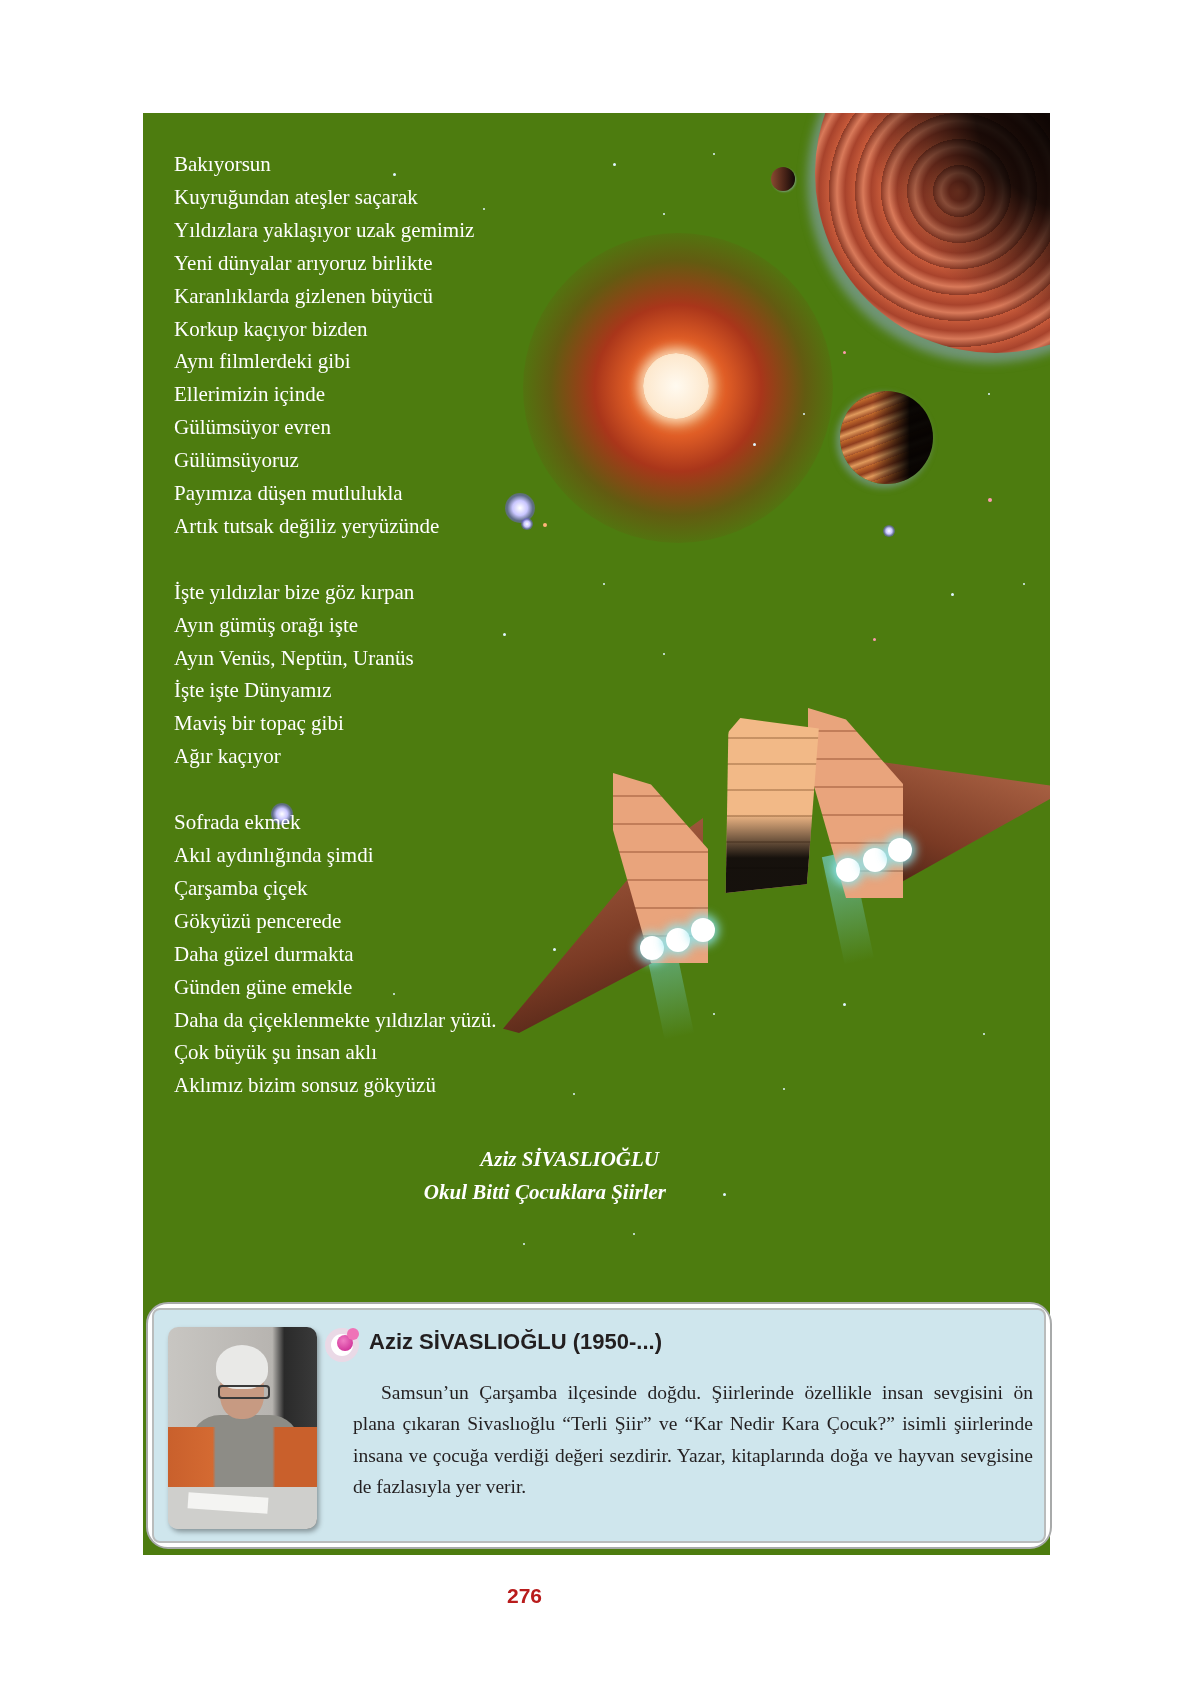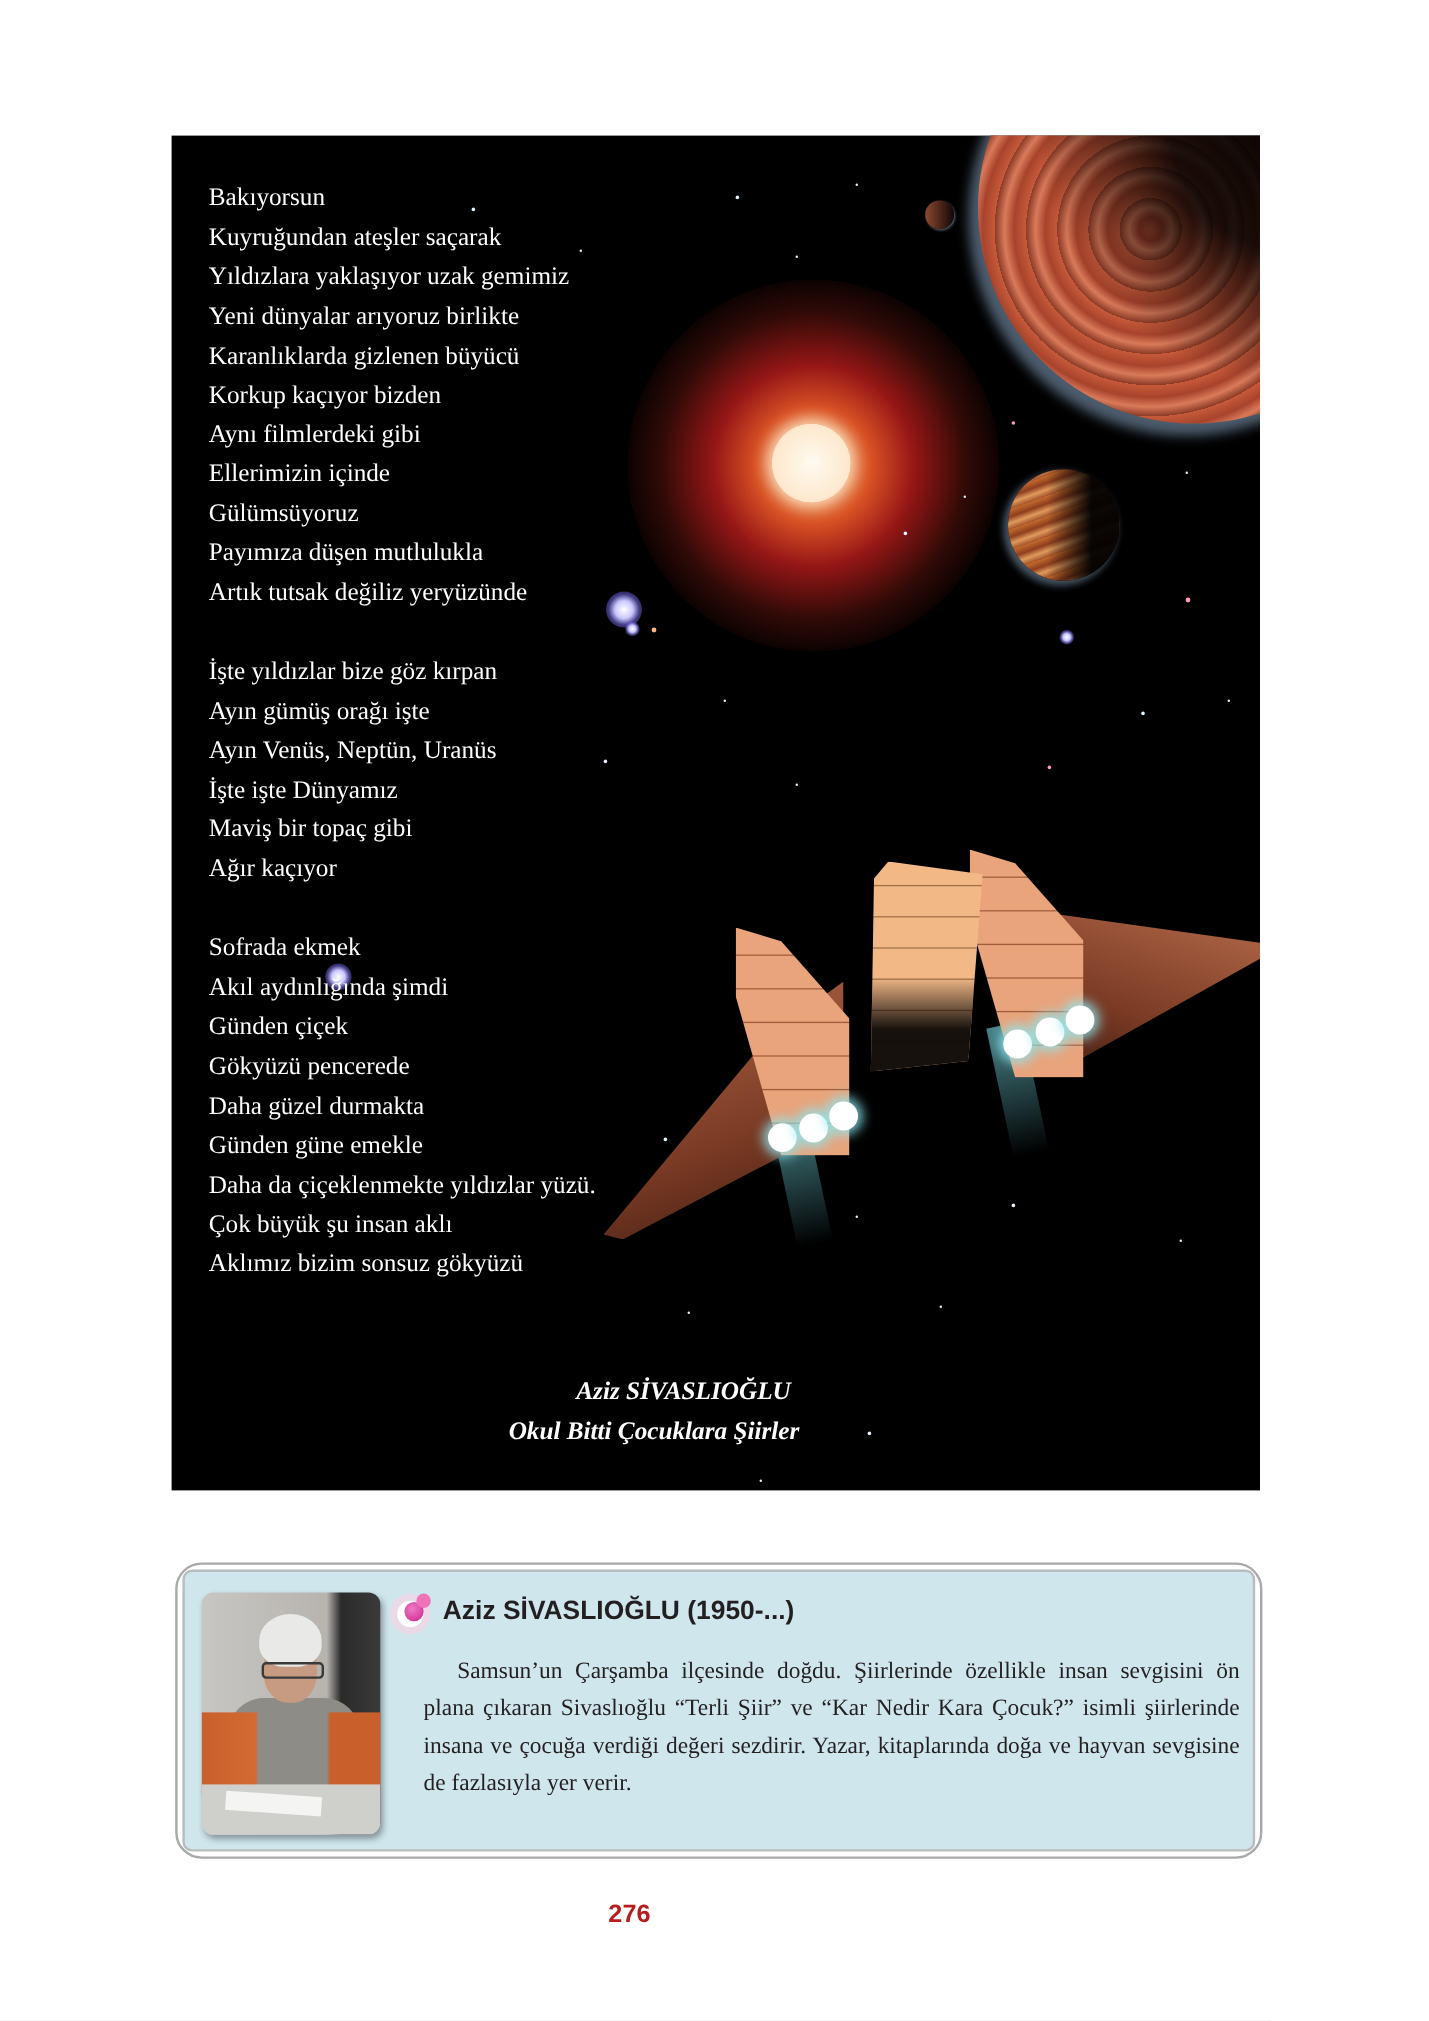--- a/index.html
+++ b/index.html
@@ -1,21 +1,21 @@
 <!DOCTYPE html>
 <html><head>
 <meta charset="utf-8">
 <style>
   html, body { margin: 0; padding: 0; background: #ffffff; }
   body { width: 1191px; height: 1684px; position: relative; overflow: hidden; font-family: "Liberation Serif", serif; }
 
   
   .space {
-    position: absolute; left: 143px; top: 113px; width: 907px; height: 1129px;
-    background: #000000; overflow: hidden;
+    position: absolute; left: 143px; top: 113px; width: 907px; height: 1442px;
+    background: #4d7c0f; overflow: hidden;
   }
   .star { position: absolute; border-radius: 50%; background: #dff6ff; }
   .sun-glow {
     position: absolute; left: 380px; top: 120px; width: 310px; height: 310px; border-radius: 50%;
     background: radial-gradient(circle, rgba(255,200,120,0.95) 0%, rgba(240,90,40,0.9) 22%, rgba(200,30,30,0.75) 38%, rgba(140,30,20,0.35) 58%, rgba(60,10,10,0) 75%);
   }
   .sun-core {
     position: absolute; left: 500px; top: 240px; width: 66px; height: 66px; border-radius: 50%;
     background: radial-gradient(circle, #fffaf0 0%, #fde9cf 65%, #f7c999 100%);
     box-shadow: 0 0 12px 4px rgba(255,230,200,0.9);
@@ -181,34 +181,35 @@
 
   <div class="poem">
     <span class="line">Bakıyorsun</span>
     <span class="line">Kuyruğundan ateşler saçarak</span>
     <span class="line">Yıldızlara yaklaşıyor uzak gemimiz</span>
     <span class="line">Yeni dünyalar arıyoruz birlikte</span>
     <span class="line">Karanlıklarda gizlenen büyücü</span>
     <span class="line">Korkup kaçıyor bizden</span>
     <span class="line">Aynı filmlerdeki gibi</span>
     <span class="line">Ellerimizin içinde</span>
+    <span class="line">Gülümsüyor evren</span>
     <span class="line">Gülümsüyoruz</span>
     <span class="line">Payımıza düşen mutlulukla</span>
     <span class="line">Artık tutsak değiliz yeryüzünde</span>
     <span class="gap"></span>
     <span class="line">İşte yıldızlar bize göz kırpan</span>
     <span class="line">Ayın gümüş orağı işte</span>
     <span class="line">Ayın Venüs, Neptün, Uranüs</span>
     <span class="line">İşte işte Dünyamız</span>
     <span class="line">Maviş bir topaç gibi</span>
     <span class="line">Ağır kaçıyor</span>
     <span class="gap"></span>
     <span class="line">Sofrada ekmek</span>
     <span class="line">Akıl aydınlığında şimdi</span>
-    <span class="line">Günden çiçek</span>
+    <span class="line">Çarşamba çiçek</span>
     <span class="line">Gökyüzü pencerede</span>
     <span class="line">Daha güzel durmakta</span>
     <span class="line">Günden güne emekle</span>
     <span class="line">Daha da çiçeklenmekte yıldızlar yüzü.</span>
     <span class="line">Çok büyük şu insan aklı</span>
     <span class="line">Aklımız bizim sonsuz gökyüzü</span>
   </div>
 
   <div class="credit author">Aziz SİVASLIOĞLU</div>
   <div class="credit book">Okul Bitti Çocuklara Şiirler</div>

